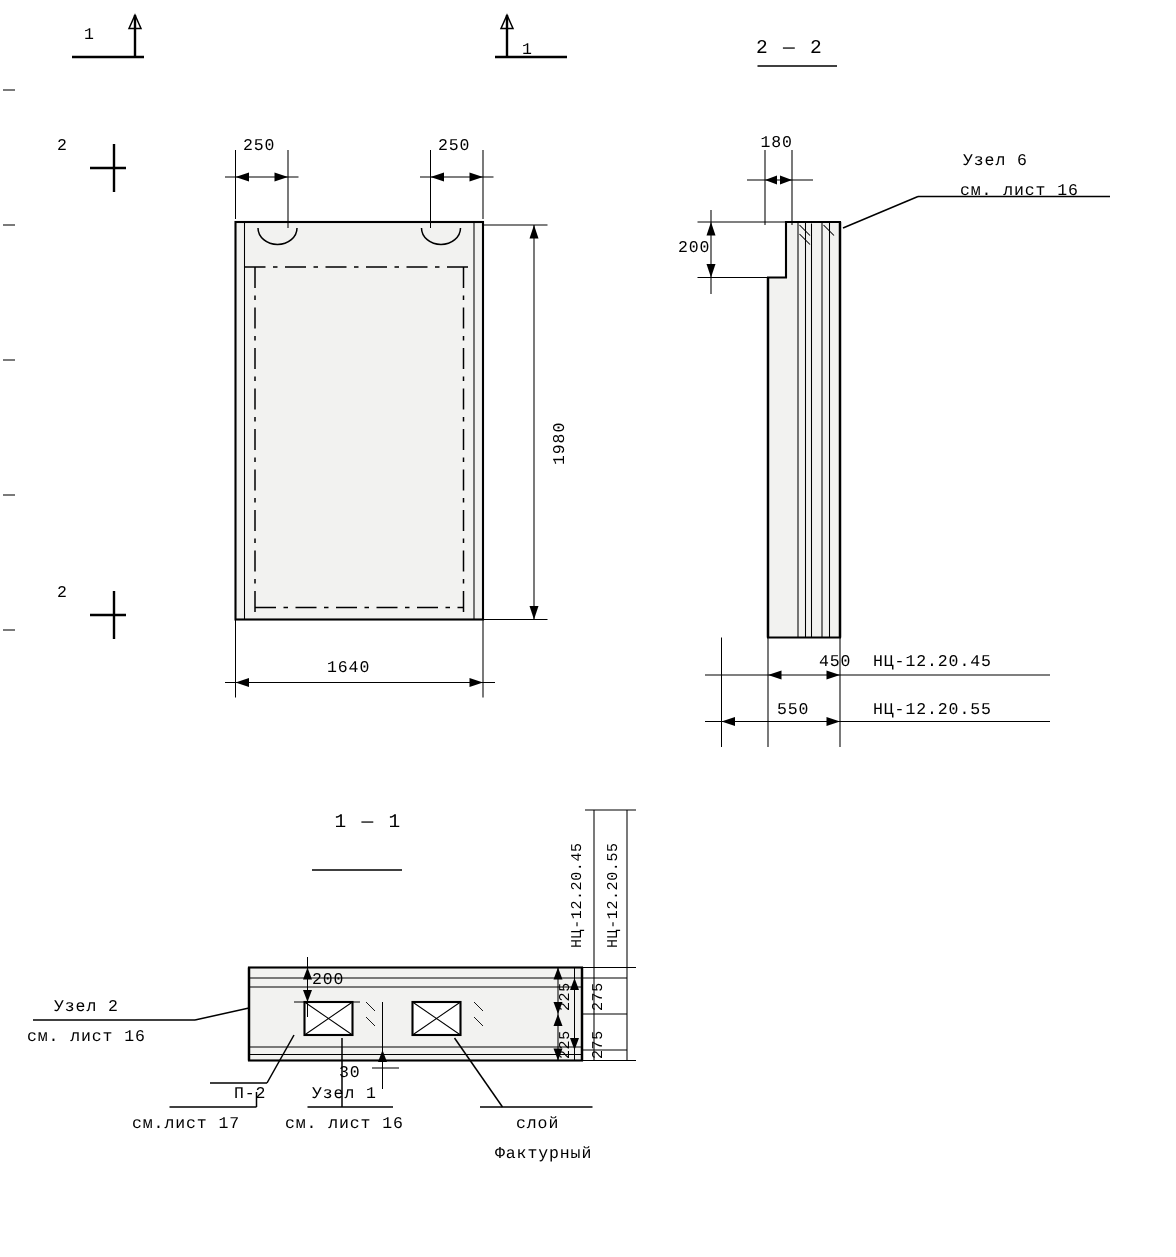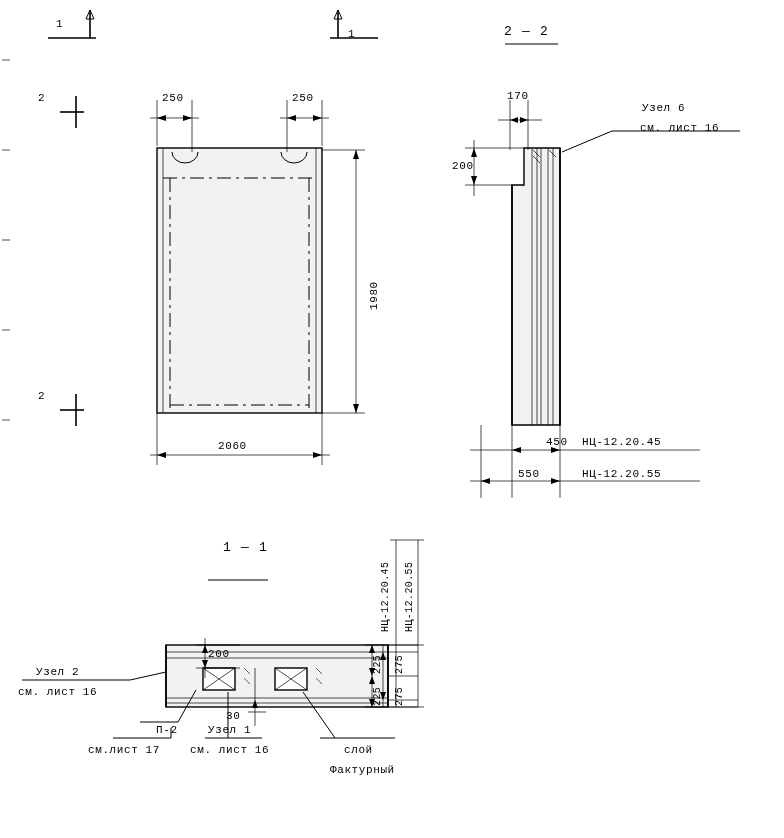--- a/index.html
+++ b/index.html
@@ -276,24 +276,24 @@
   </svg>
 
   <div class="lbl" style="left:56px; top:18px;">1</div>
   <div class="lbl" style="left:348px; top:28px;">1</div>
   <div class="lbl" style="left:38px; top:92px;">2</div>
   <div class="lbl" style="left:38px; top:390px;">2</div>
 
   <div class="lbl" style="left:162px; top:92px;">250</div>
   <div class="lbl" style="left:292px; top:92px;">250</div>
   <div class="lbl vert" style="left:368px; top:310px;">1980</div>
-  <div class="lbl" style="left:218px; top:440px;">2060</div>
+  <div class="lbl" style="left:218px; top:440px;">1640</div>
 
   <div class="lbl title" style="left:504px; top:24px;">2 — 2</div>
-  <div class="lbl" style="left:507px; top:90px;">170</div>
+  <div class="lbl" style="left:507px; top:90px;">180</div>
   <div class="lbl" style="left:452px; top:160px;">200</div>
   <div class="lbl" style="left:642px; top:102px;">Узел 6</div>
   <div class="lbl" style="left:640px; top:122px;">см. лист 16</div>
   <div class="lbl" style="left:518px; top:436px;margin-left:28px;">450</div>
   <div class="lbl" style="left:582px; top:436px;">НЦ-12.20.45</div>
   <div class="lbl" style="left:518px; top:468px;text-align:right;">550</div>
   <div class="lbl" style="left:582px; top:468px;">НЦ-12.20.55</div>
 
   <div class="lbl title" style="left:208px; top:540px;margin-left:15px;">1 — 1</div>
   <div class="lbl" style="left:208px; top:648px;">200</div>

